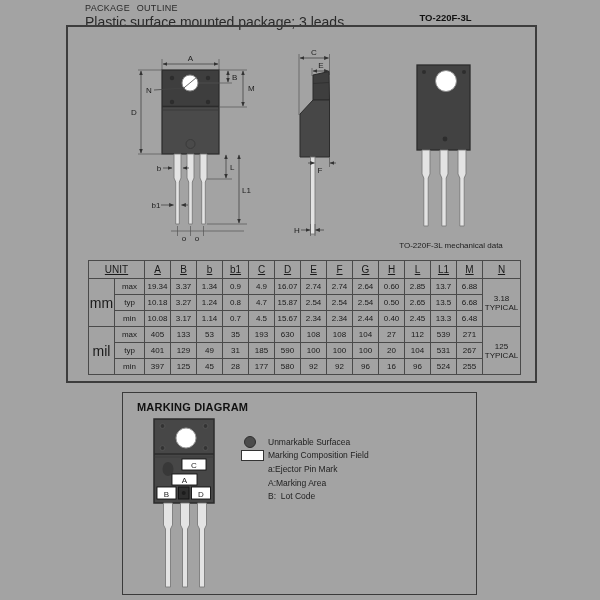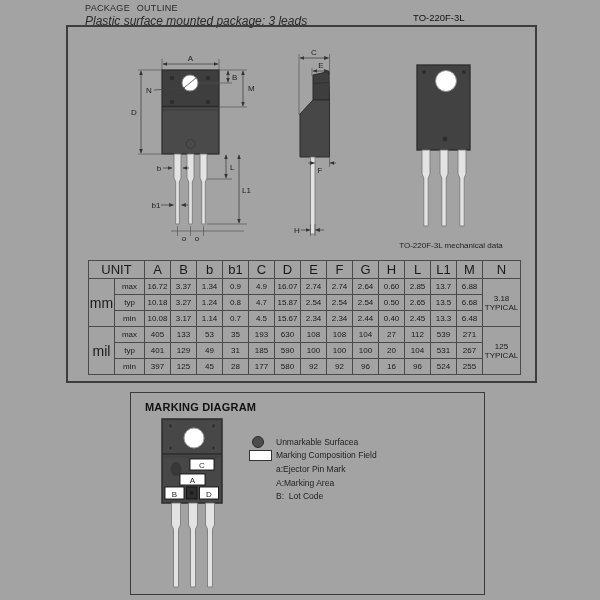--- a/index.html
+++ b/index.html
@@ -1,34 +1,34 @@
 <!DOCTYPE html>
 <html><head>
 <meta charset="utf-8">
 <style>
   html,body{margin:0;padding:0;background:#fff;}
   .page{position:relative;width:600px;height:600px;background:#a3a3a3;
         font-family:"Liberation Sans",sans-serif;color:#1f1f1f;overflow:hidden;}
   
   .hdr-title{position:absolute;left:85px;top:3px;font-size:9px;color:#2a2a2a;word-spacing:4px;letter-spacing:.3px;}
-  .hdr-sub{position:absolute;left:85px;top:14px;font-size:12px;color:#2a2a2a;font-style:italic;}
-  .hdr-pkg{position:absolute;left:413px;top:12px;width:65px;text-align:left;font-size:9.5px;font-weight:normal;color:#111;}
+  .hdr-sub{position:absolute;left:85px;top:14px;font-size:14px;color:#2a2a2a;}
+  .hdr-pkg{position:absolute;left:413px;top:12px;width:65px;text-align:center;font-size:9.5px;font-weight:bold;color:#111;}
   
   .outline-box{position:absolute;left:66px;top:25px;width:467px;height:354px;border:2px solid #3d3d3d;}
   .outline-box svg{position:absolute;left:0;top:0;}
   
   table.dim{position:absolute;left:20px;top:233px;border-collapse:collapse;table-layout:fixed;width:432px;
             font-size:8px;color:#1a1a1a;border:1.5px solid #444;}
   table.dim th,table.dim td{border:1px solid #4a4a4a;text-align:center;padding:0;height:15px;
             font-weight:normal;overflow:hidden;white-space:nowrap;}
-  table.dim thead th{height:17px;font-size:13px;}
+  table.dim thead th{height:17px;font-size:10px;text-decoration:underline;}
   table.dim td.unit{font-size:14px;}
   table.dim td.ncell div{line-height:9px;}
   
-  .marking-box{position:absolute;left:130px;top:392px;width:353px;height:201px;border:1.5px solid #3a3a3a;}
+  .marking-box{position:absolute;left:122px;top:392px;width:353px;height:201px;border:1.5px solid #3a3a3a;}
   .mk-title{position:absolute;left:14px;top:8px;font-size:11px;font-weight:bold;letter-spacing:.2px;color:#111;}
   .marking-box svg{position:absolute;left:26px;top:22px;}
   .legend{position:absolute;left:118px;top:42px;text-align:center;}
   .legend-row{display:flex;align-items:center;height:13.6px;}
   .legend-bullet{width:27px;display:flex;align-items:center;flex:0 0 27px;}
   .legend-bullet .circle{width:10px;height:10px;border-radius:50%;background:#4c4c4c;border:1px solid #2e2e2e;margin-left:3px;}
   .legend-bullet .rect{width:21px;height:9px;background:#fff;border:1px solid #333;}
   .legend-text{font-size:8.5px;color:#222;white-space:pre;}
   
   .ext{stroke:#555;stroke-width:.7;fill:none;}
@@ -179,21 +179,21 @@
             <th>L</th>
             <th>L1</th>
             <th>M</th>
             <th>N</th>
           </tr>
         </thead>
         <tbody>
           <tr>
             <td rowspan="3" class="unit">mm</td>
             <td>max</td>
-            <td>16.72</td>
+            <td>19.34</td>
             <td>3.37</td>
             <td>1.34</td>
             <td>0.9</td>
             <td>4.9</td>
             <td>16.07</td>
             <td>2.74</td>
             <td>2.74</td>
             <td>2.64</td>
             <td>0.60</td>
             <td>2.85</td>

